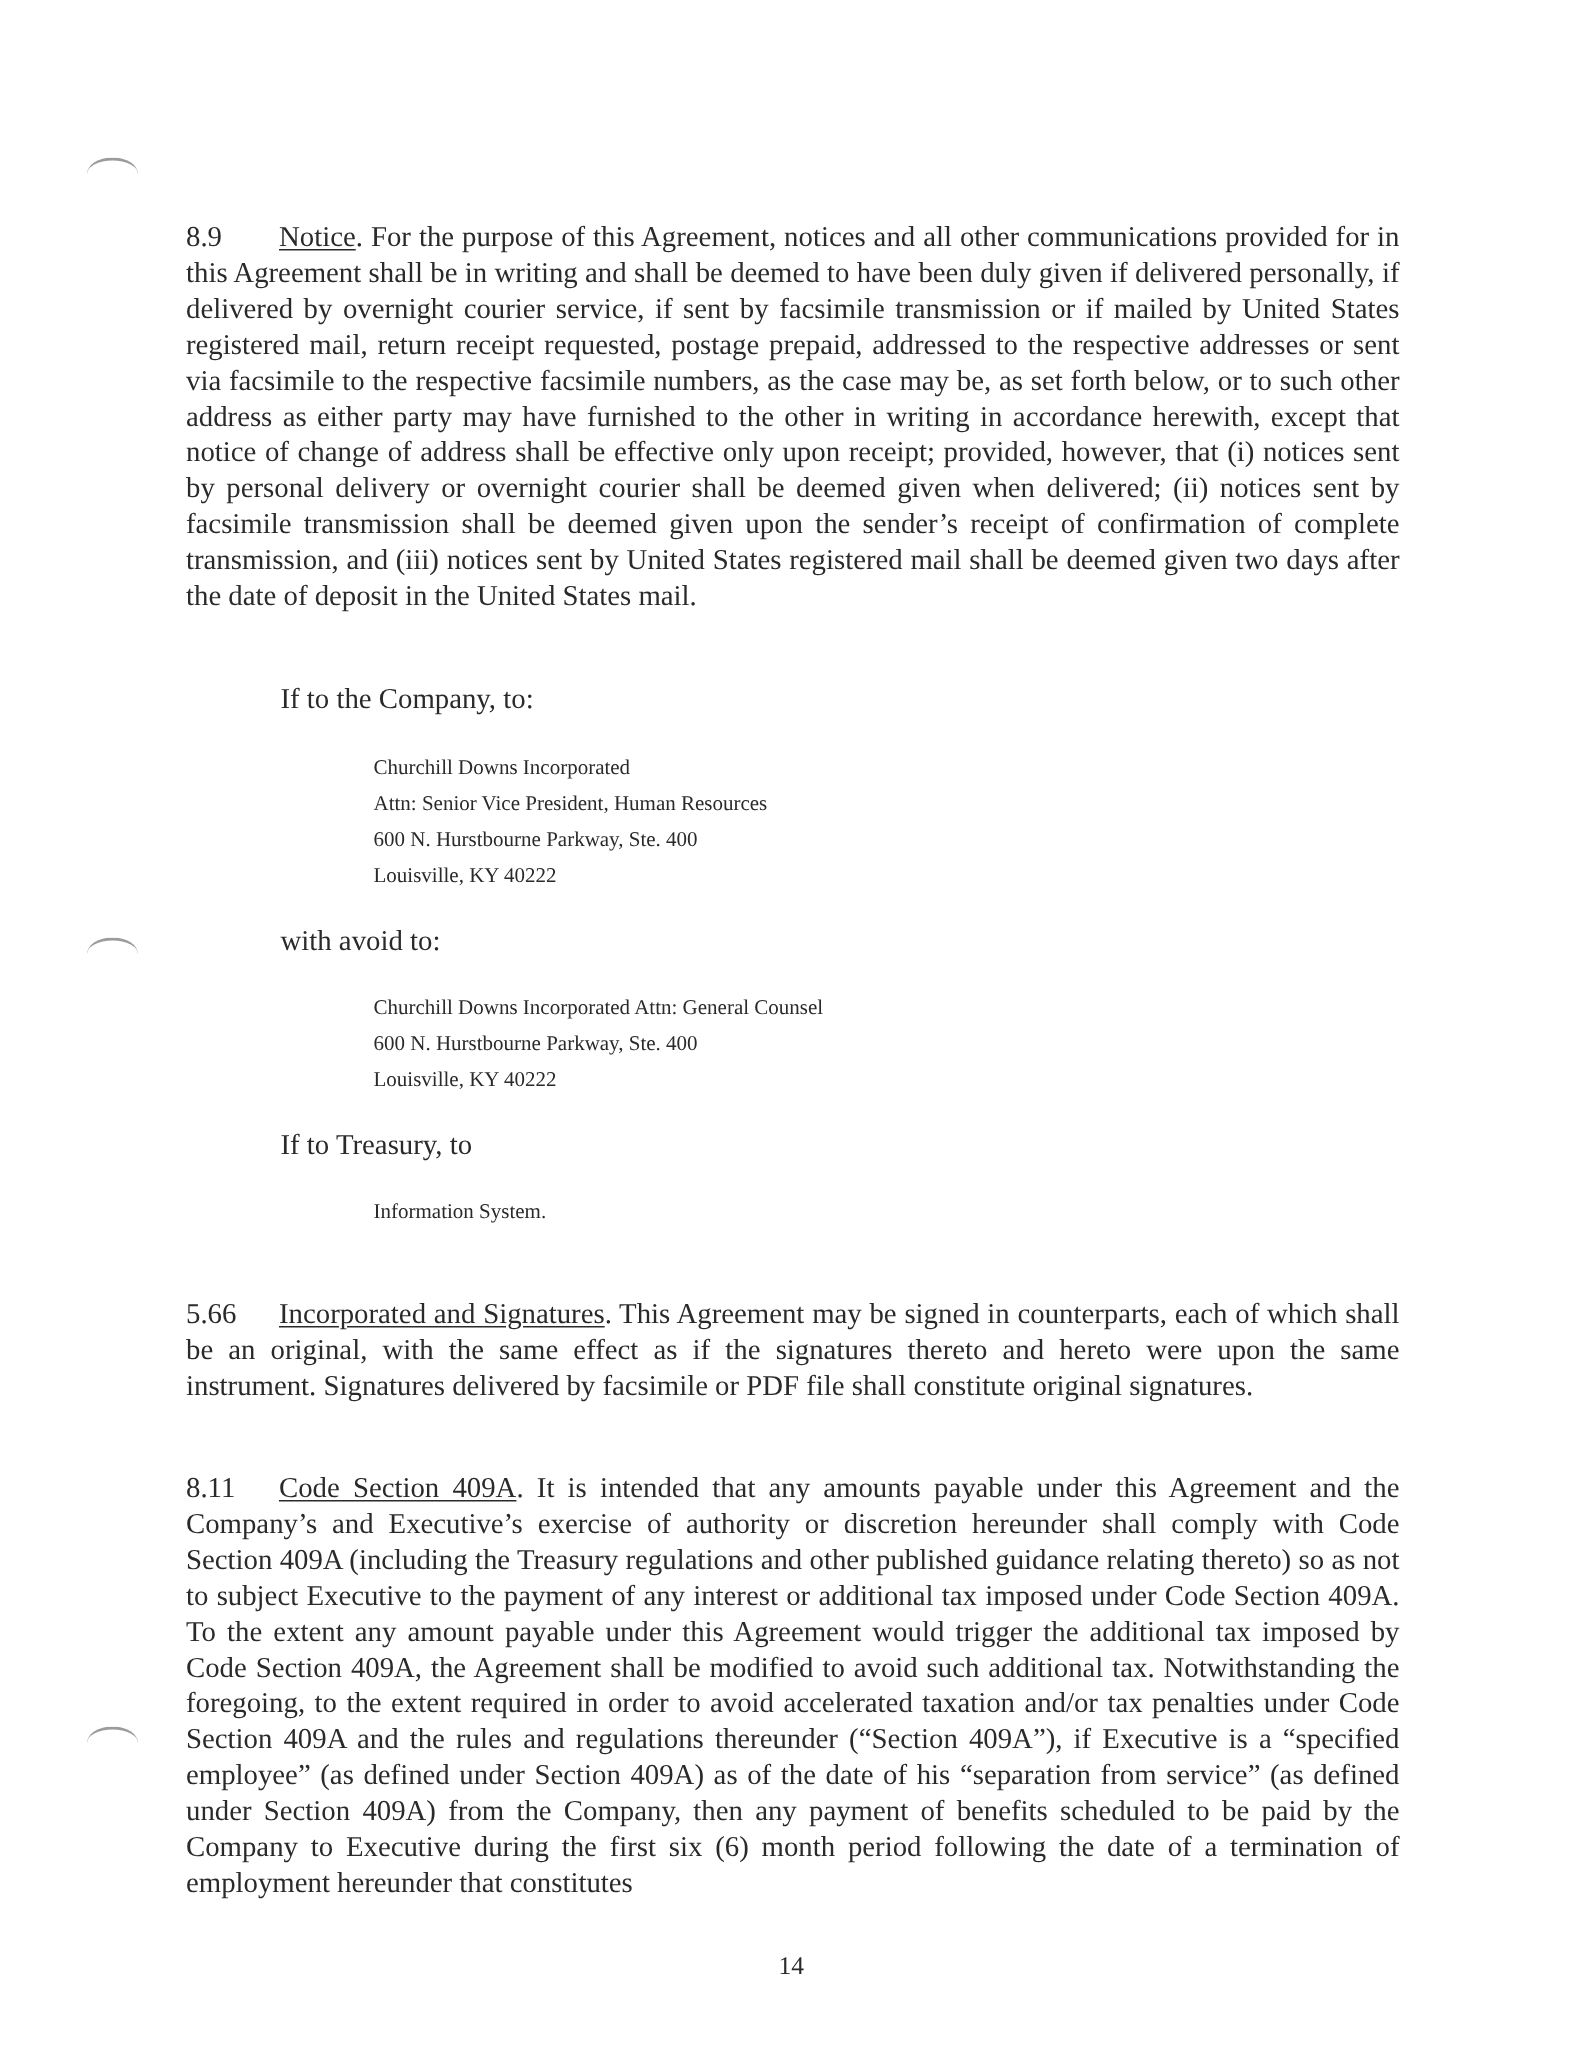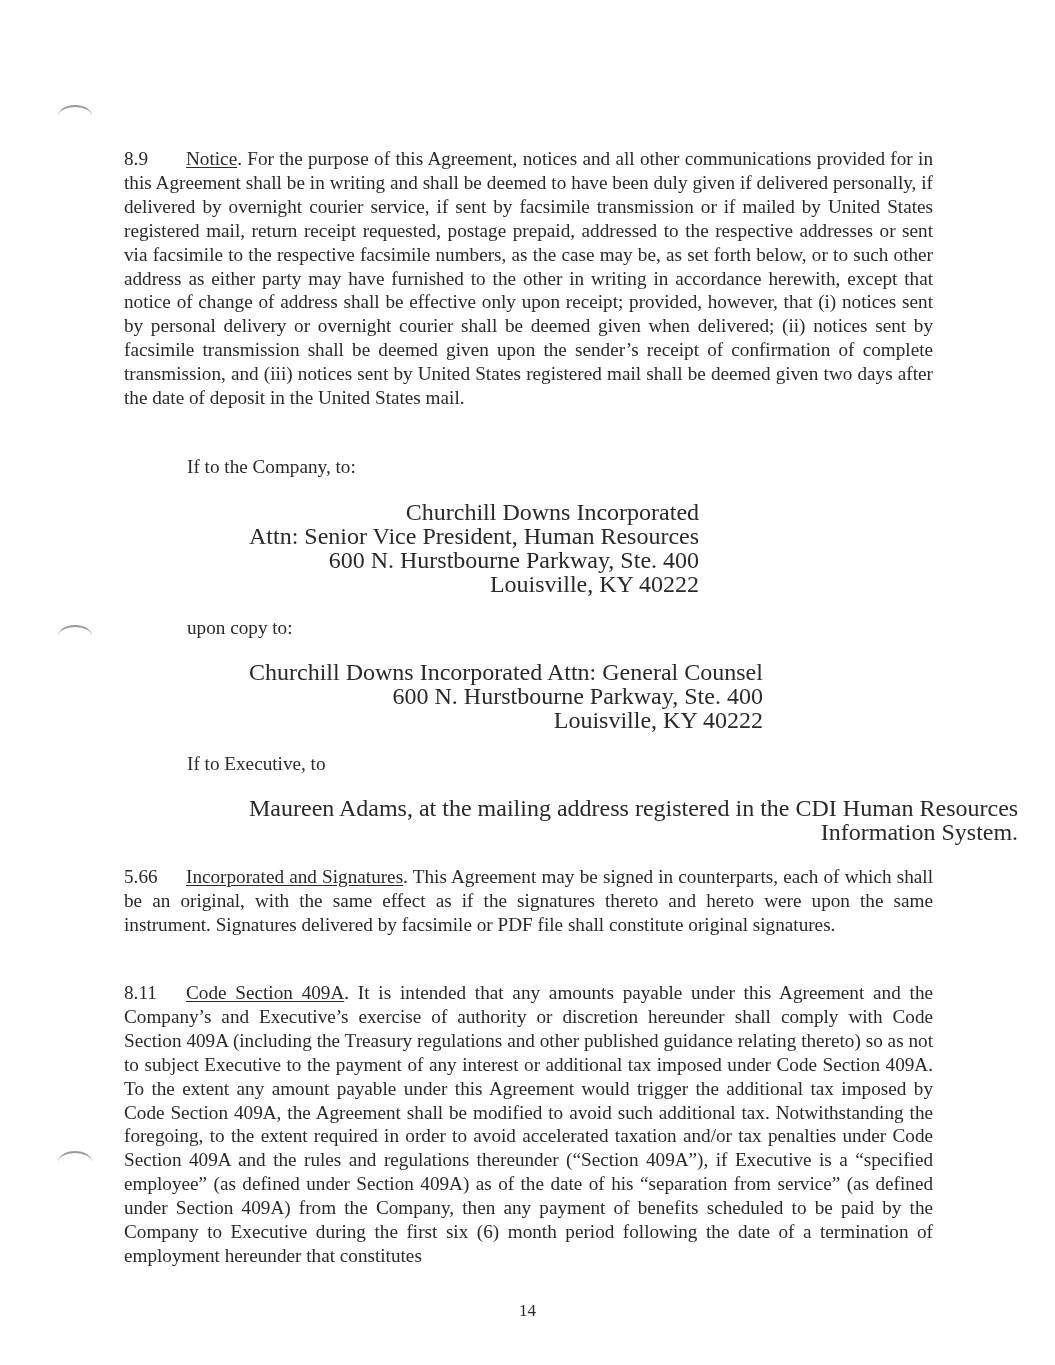--- a/index.html
+++ b/index.html
@@ -42,23 +42,22 @@
     .secnum { display: inline-block; width: 62px; }
     .indent-1 {
       position: absolute;
       left: 187px;
       font-size: 19.2px;
       line-height: 23.9px;
     }
     .indent-2 {
       position: absolute;
       left: 249px;
-      font-size: 24px;
+      font-size: 14px;
       line-height: 23.9px;
-      text-align: right;
     }
     .indent-2 div { white-space: nowrap; }
     .page-number {
       position: absolute;
       left: 0;
       width: 1055px;
       top: 1280px;
       text-align: center;
       font-size: 17px;
     }
@@ -78,32 +77,31 @@
 
   <div class="indent-1" style="top:434px;">If to the Company, to:</div>
 
   <div class="indent-2" style="top:480px;">
     <div>Churchill Downs Incorporated</div>
     <div>Attn: Senior Vice President, Human Resources</div>
     <div>600 N. Hurstbourne Parkway, Ste. 400</div>
     <div>Louisville, KY 40222</div>
   </div>
 
-  <div class="indent-1" style="top:595px;">upon copy to:</div>
+  <div class="indent-1" style="top:595px;">with avoid to:</div>
 
   <div class="indent-2" style="top:640px;">
     <div>Churchill Downs Incorporated Attn: General Counsel</div>
     <div>600 N. Hurstbourne Parkway, Ste. 400</div>
     <div>Louisville, KY 40222</div>
   </div>
 
-  <div class="indent-1" style="top:731px;">If to Executive, to</div>
+  <div class="indent-1" style="top:731px;">If to Treasury, to</div>
 
   <div class="indent-2" style="top:776px;">
-    <div>Maureen Adams, at the mailing address registered in the CDI Human Resources</div>
     <div>Information System.</div>
   </div>
 
   <div class="text-block" style="top:844px;">
     <span class="secnum">5.66</span><span class="u">Incorporated and Signatures</span><span>.  This Agreement may be signed in counterparts, each of which shall be an original, with the same effect as if the signatures thereto and hereto were upon the same instrument.  Signatures delivered by facsimile or PDF file shall constitute original signatures.</span>
   </div>
 
   <div class="text-block" style="top:960px;">
     <span class="secnum">8.11</span><span class="u">Code Section 409A</span><span>.  It is intended that any amounts payable under this Agreement and the Company’s and Executive’s exercise of authority or discretion hereunder shall comply with Code Section 409A (including the Treasury regulations and other published guidance relating thereto) so as not to subject Executive to the payment of any interest or additional tax imposed under Code Section 409A.  To the extent any amount payable under this Agreement would trigger the additional tax imposed by Code Section 409A, the Agreement shall be modified to avoid such additional tax.  Notwithstanding the foregoing, to the extent required in order to avoid accelerated taxation and/or tax penalties under Code Section 409A and the rules and regulations thereunder (“Section 409A”), if Executive is a “specified employee” (as defined under Section 409A) as of the date of his “separation from service” (as defined under Section 409A) from the Company, then any payment of benefits scheduled to be paid by the Company to Executive during the first six (6) month period following the date of a termination of employment hereunder that constitutes</span>
   </div>

